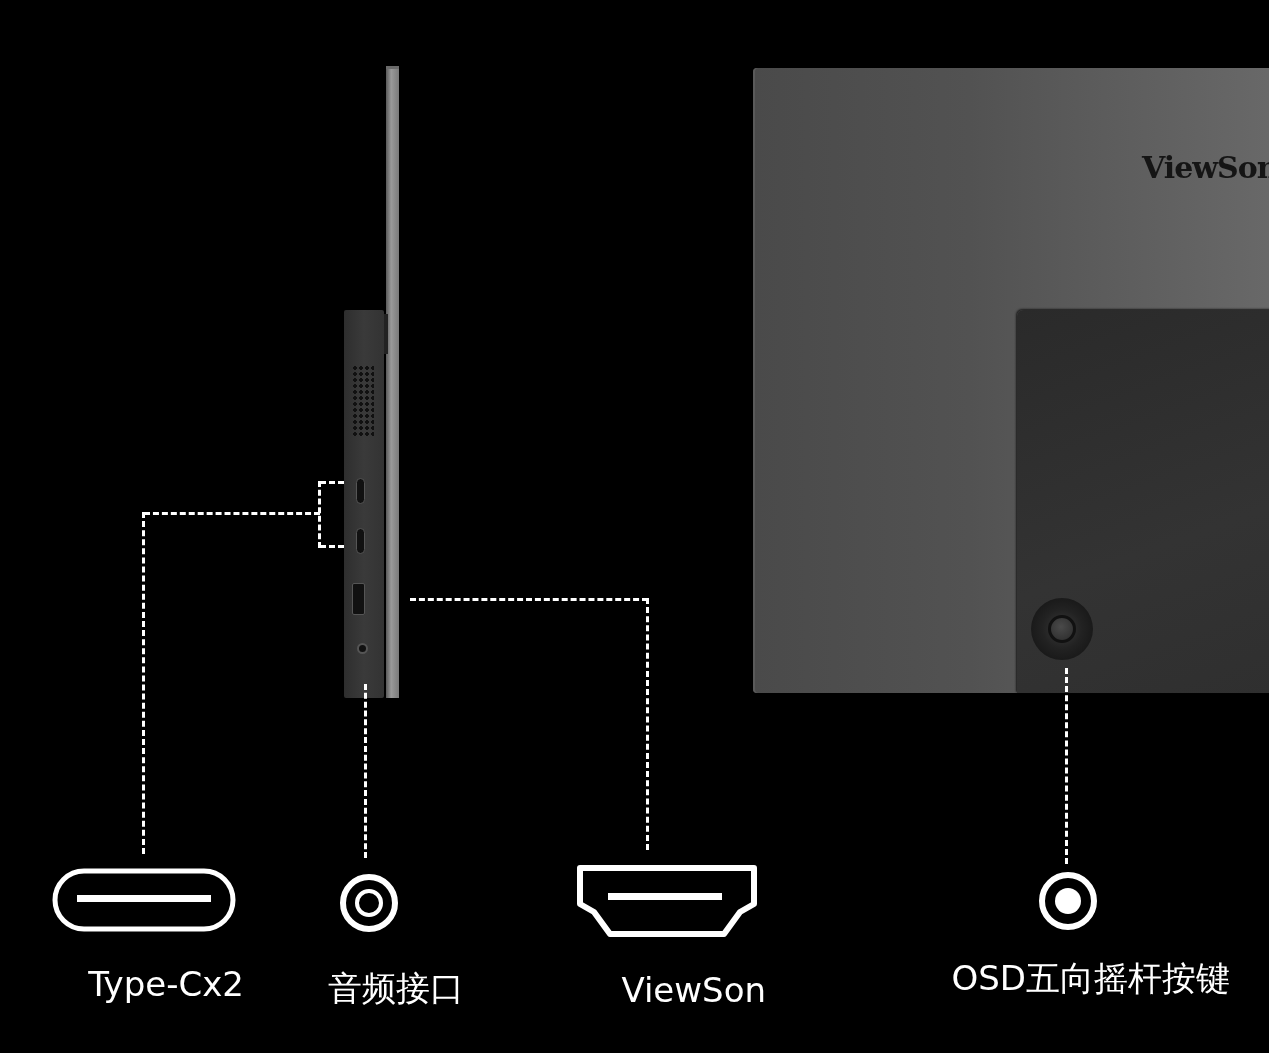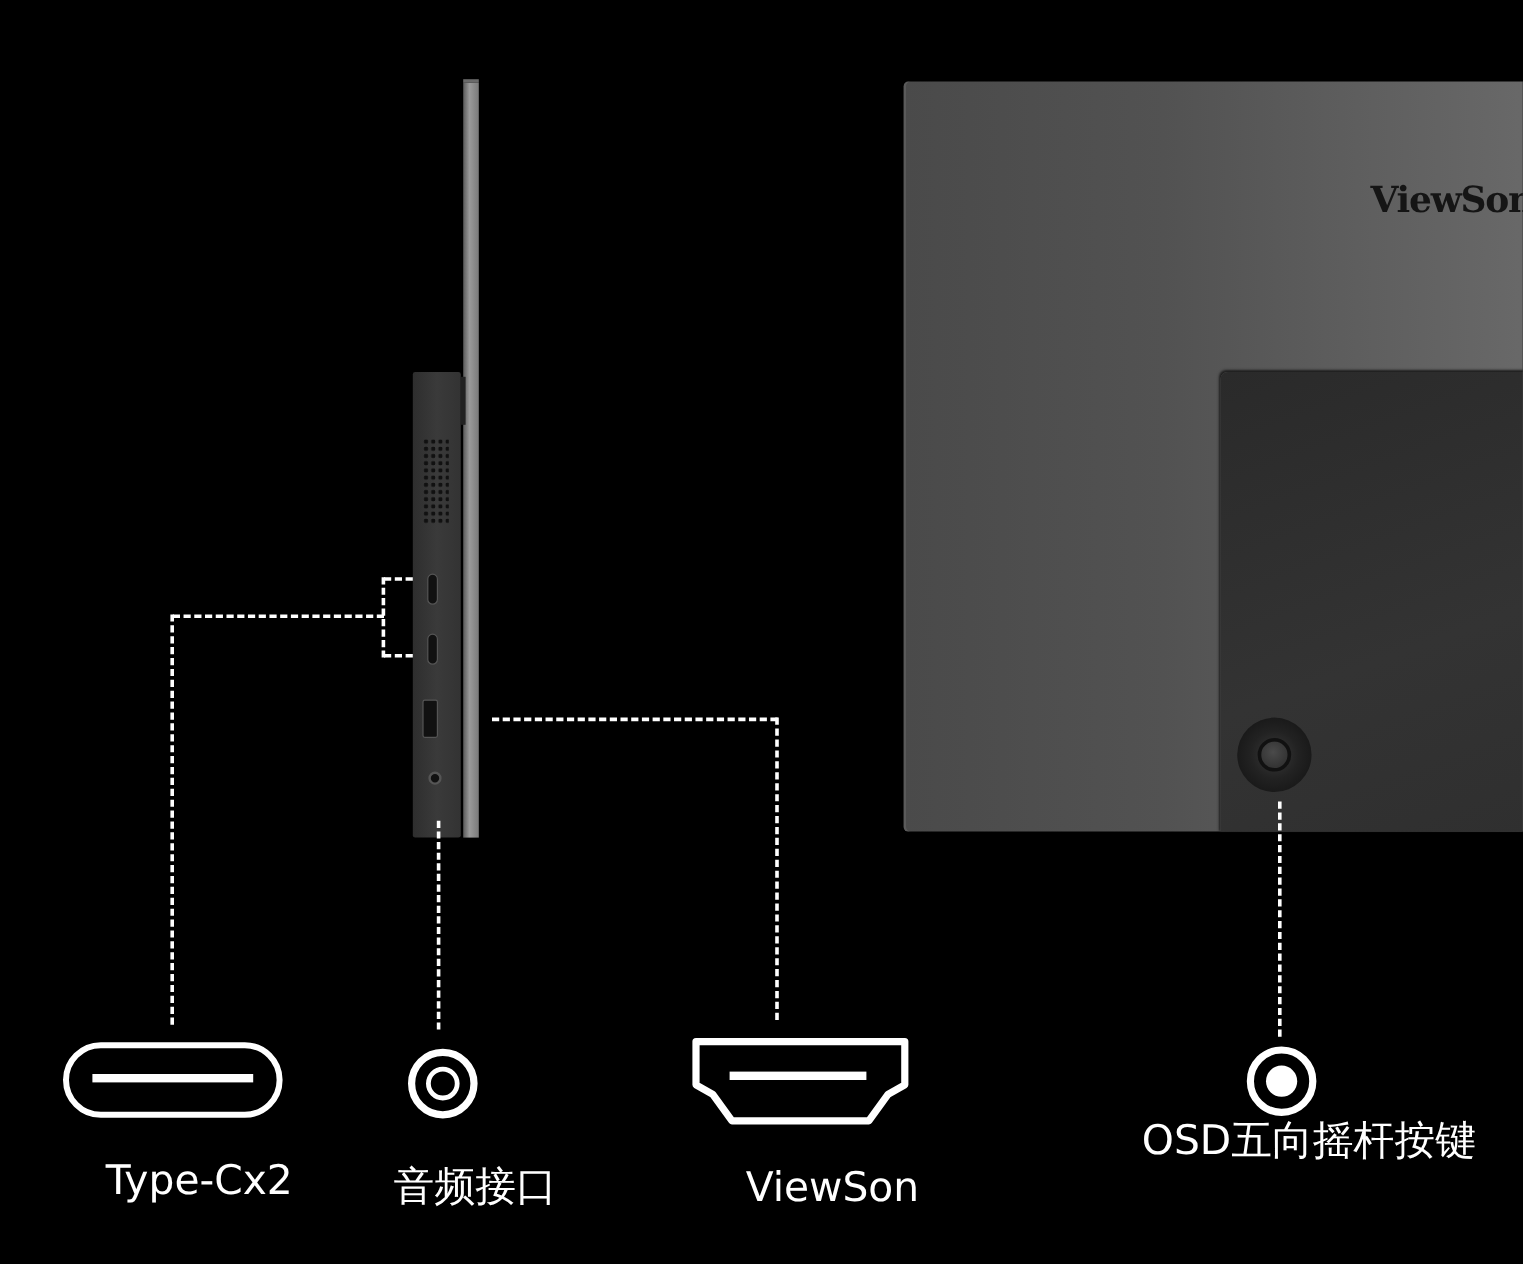--- a/index.html
+++ b/index.html
@@ -80,13 +80,13 @@
 <div class="abs icon" style="left:1037px; top:870px;">
   <svg width="62" height="62" viewBox="0 0 62 62">
       <circle cx="31" cy="31" r="26" fill="none" stroke="#fff" stroke-width="6"></circle>
       <circle cx="31" cy="31" r="13" fill="#fff"></circle>
     </svg>
 </div>
 
 <div class="abs label" style="left:44px; top:964px; width:200px;">Type-Cx2</div>
 <div class="abs label" style="left:284px; top:966px; width:180px;">音频接口</div>
 <div class="abs label" style="left:566px; top:970px; width:200px;">ViewSon</div>
-<div class="abs label" style="left:910px; top:928px; width:320px;">OSD五向摇杆按键</div>
+<div class="abs label" style="left:910px; top:956px; width:320px;">OSD五向摇杆按键</div>
 
 </body></html>

